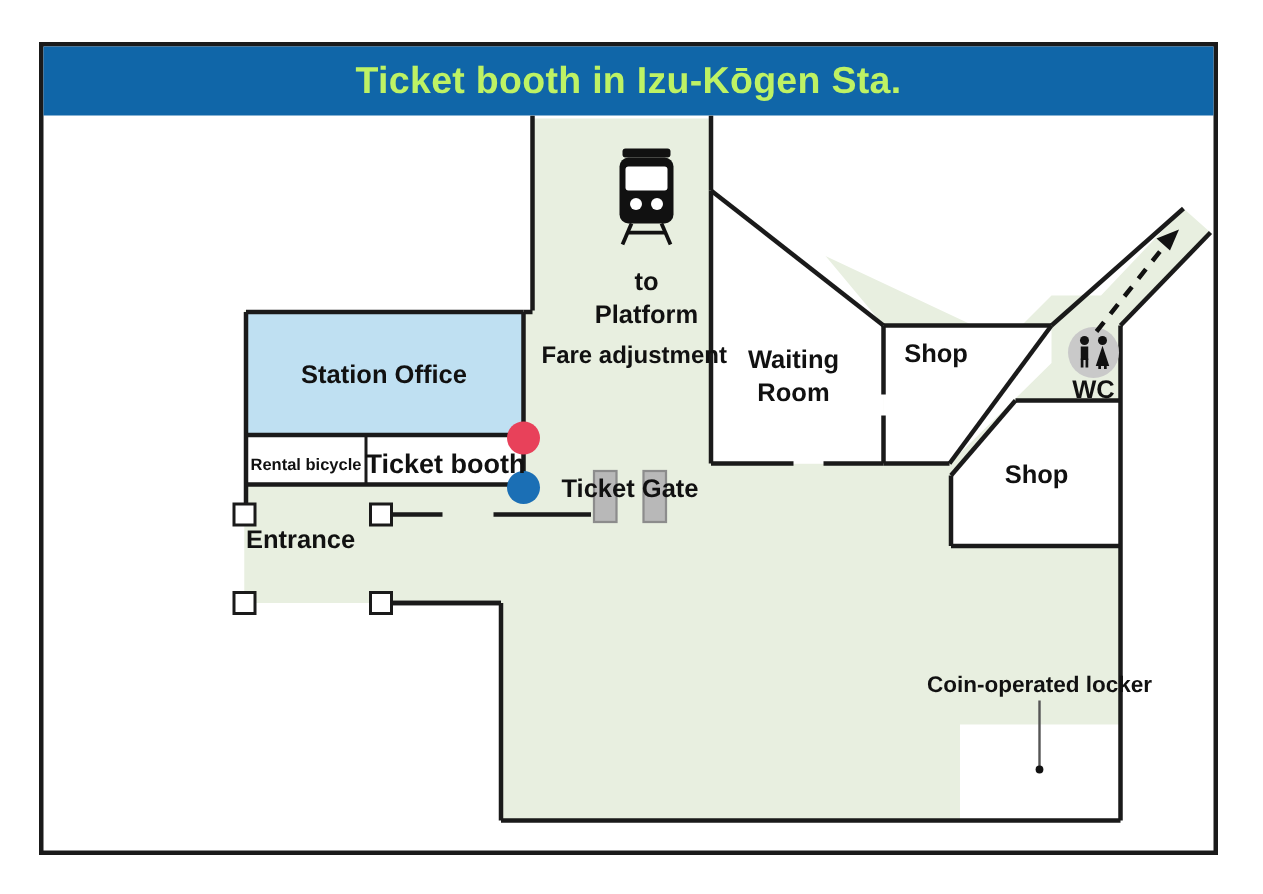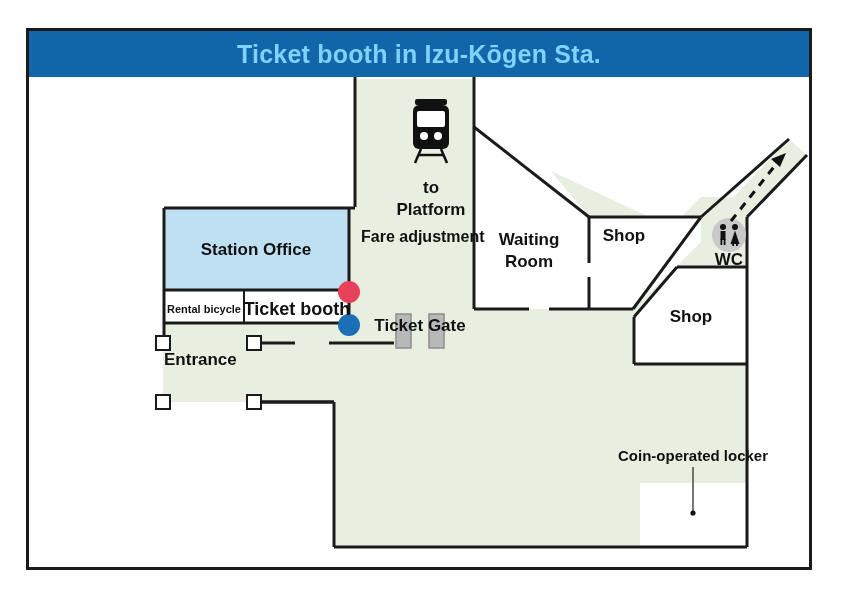--- a/index.html
+++ b/index.html
@@ -35,21 +35,21 @@
     left: 0px;
     top: 0px;
     width: 780px;
     height: 46px;
     background: #1066a8;
     display: flex;
     align-items: center;
     justify-content: center;
   }
   #title-text {
-    color: #7dd3fc;
+    color: #bef264;
     font-size: 25px;
     font-weight: bold;
     letter-spacing: 0.2px;
     font-family: "Liberation Sans", sans-serif;
     white-space: nowrap;
   }
   #map-area {
     position: absolute;
     left: 0px;
     top: 46px;

